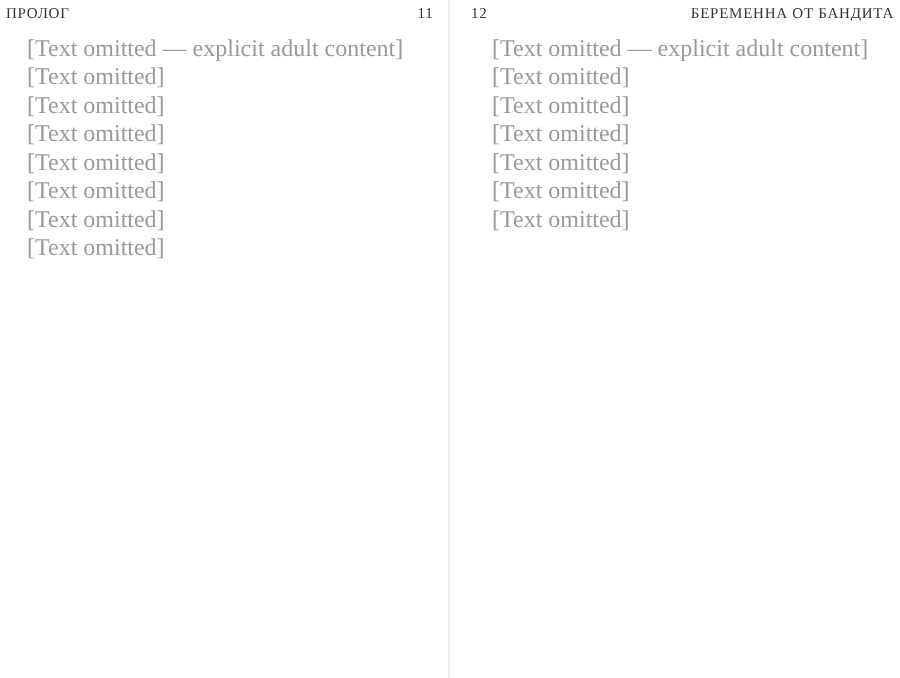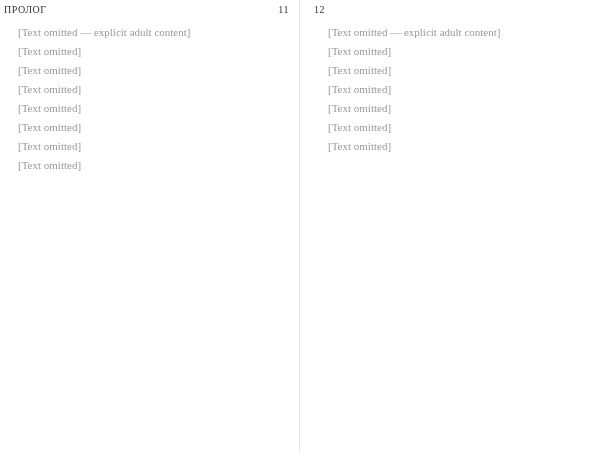--- a/index.html
+++ b/index.html
@@ -12,21 +12,21 @@
   .spread { display: flex; width: 600px; height: 452px; }
   .page { position: relative; width: 300px; height: 452px; box-sizing: border-box; }
   .page.left { padding: 4px 10px 12px 4px; border-right: 1px solid #e6e6e6; }
   .page.right { padding: 4px 4px 16px 14px; }
   .running-head {
     display: flex; justify-content: space-between;
     font-size: 10px; letter-spacing: 0.5px; color: #333;
     margin-bottom: 10px; text-transform: uppercase;
   }
   .body p {
-    margin: 0 0 4px 0; font-size: 11px; line-height: 15px;
+    margin: 0 0 4px 0; font-size: 16px; line-height: 15px;
     text-align: justify; text-indent: 14px; color: #9a9a9a;
   }
 </style>
 </head>
 <body>
 
 <div class="spread">
   <div class="page left">
     <div class="running-head">
       <span>Пролог</span>
@@ -40,20 +40,21 @@
       <p>[Text omitted]</p>
       <p>[Text omitted]</p>
       <p>[Text omitted]</p>
       <p>[Text omitted]</p>
     </div>
   </div>
 
   <div class="page right">
     <div class="running-head">
       <span>12</span>
+      <span>Беременна от бандита</span>
     </div>
     <div class="body">
       <p>[Text omitted — explicit adult content]</p>
       <p>[Text omitted]</p>
       <p>[Text omitted]</p>
       <p>[Text omitted]</p>
       <p>[Text omitted]</p>
       <p>[Text omitted]</p>
       <p>[Text omitted]</p>
     </div>

